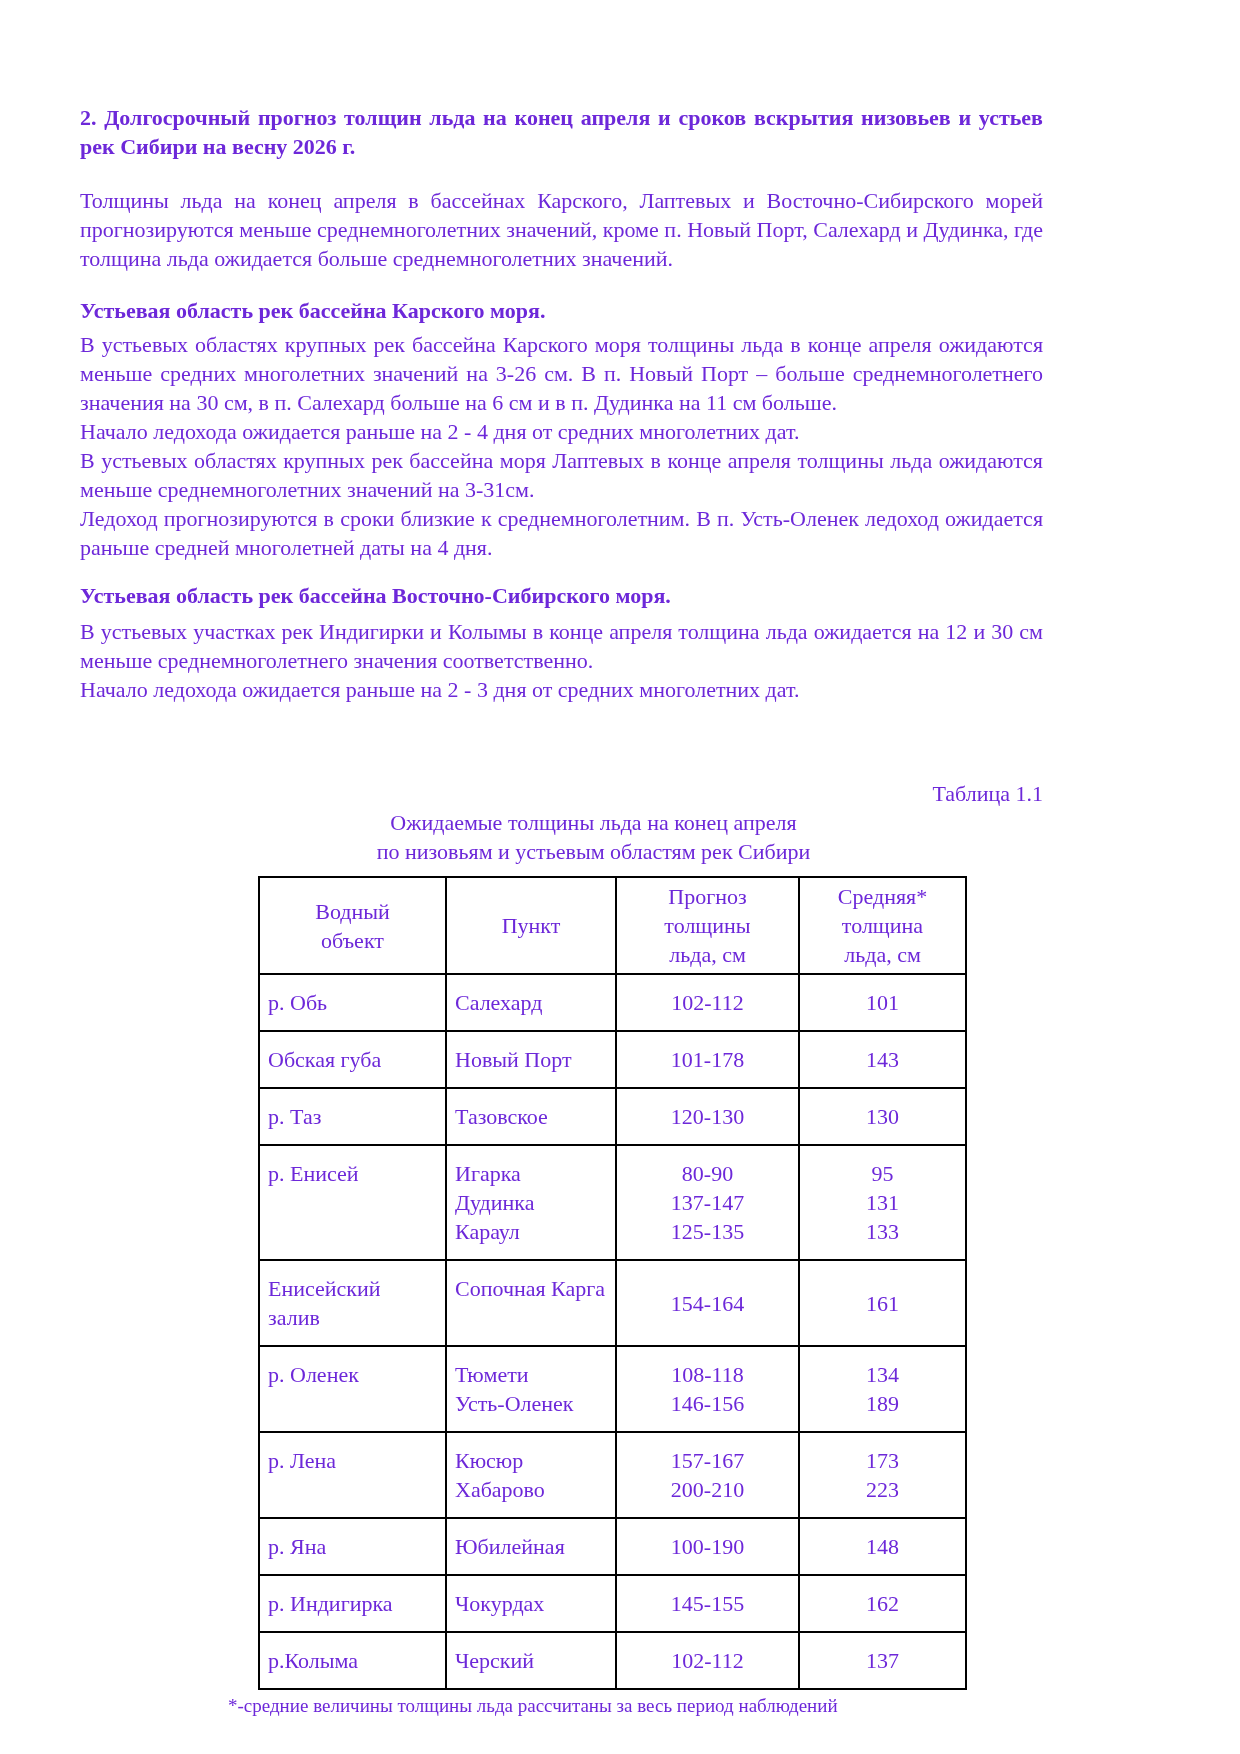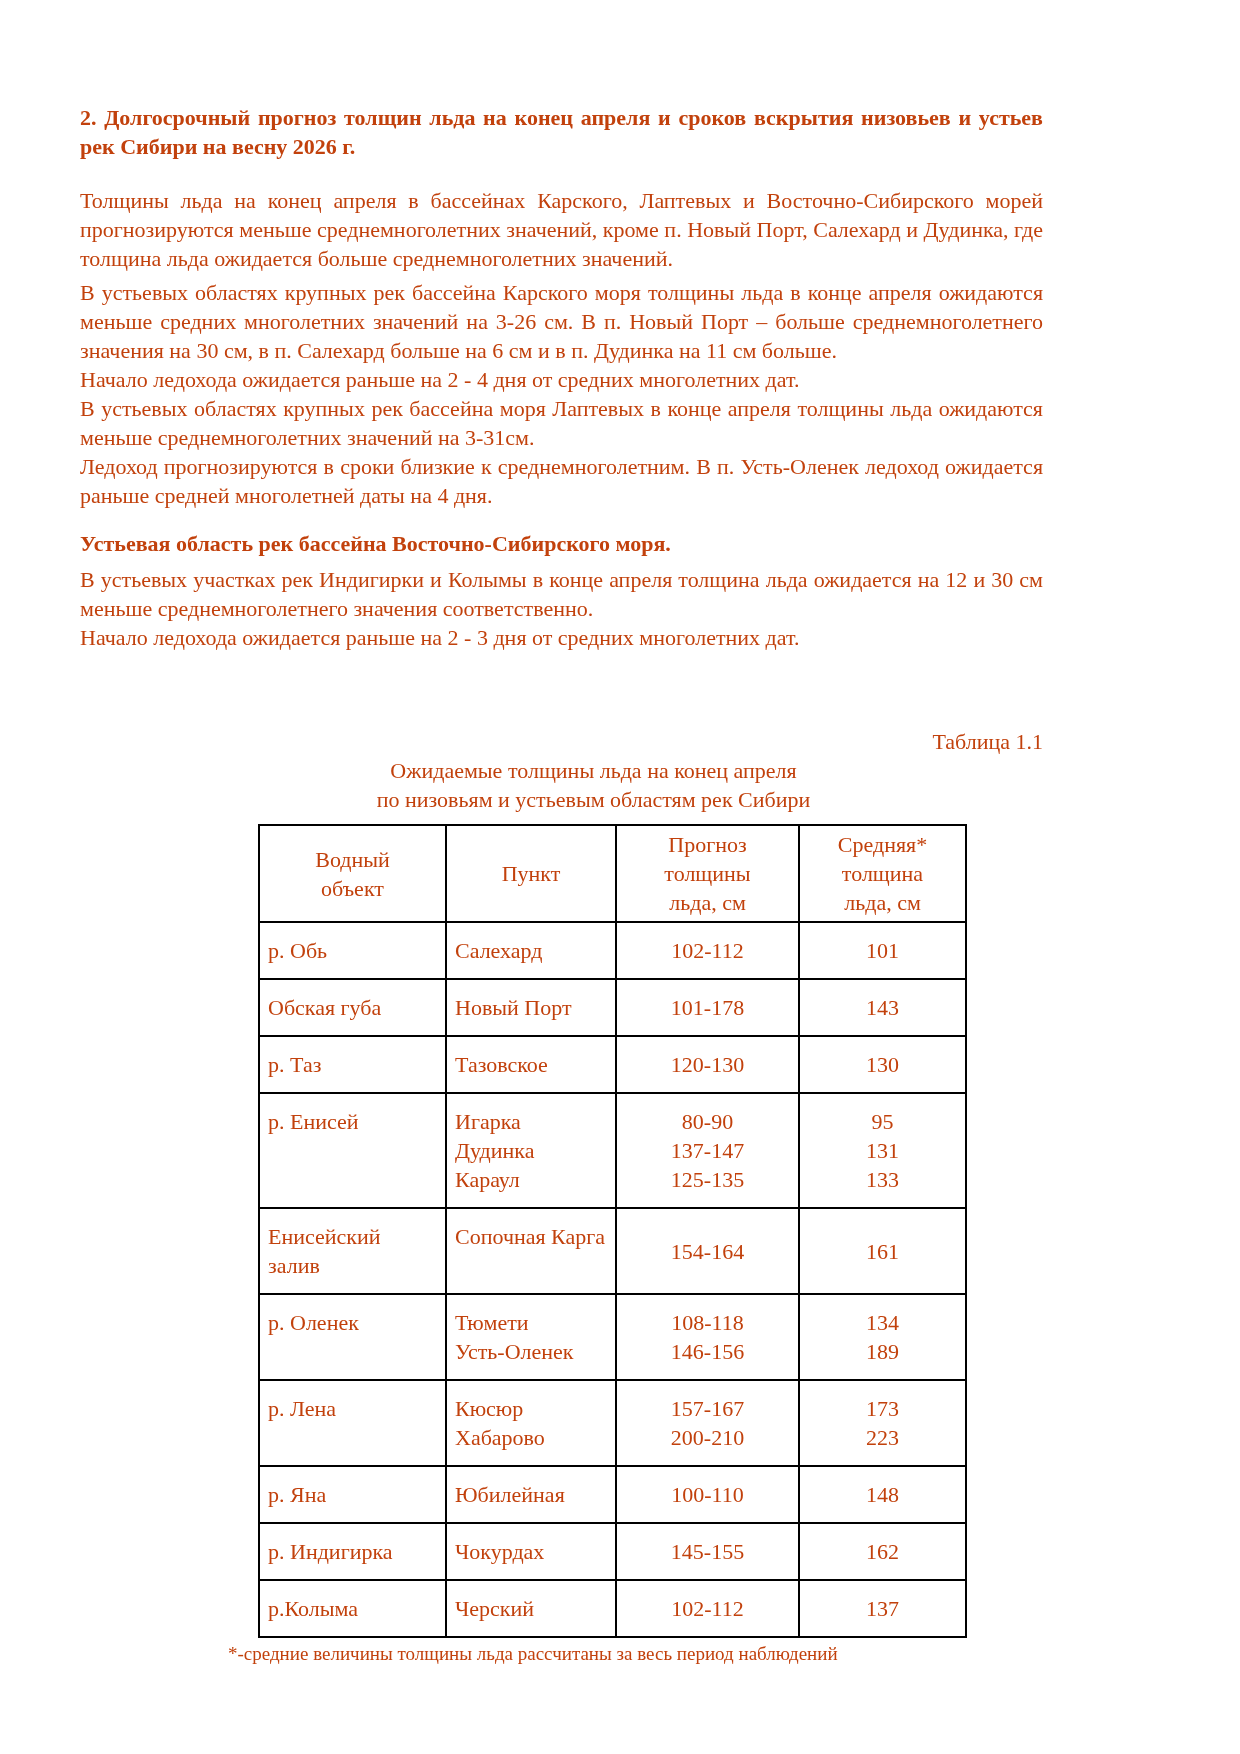--- a/index.html
+++ b/index.html
@@ -1,21 +1,21 @@
 <!DOCTYPE html>
 <html lang="ru"><head>
 <meta charset="utf-8">
 <style>
   html,body { margin:0; padding:0; background:#ffffff; }
   .page {
     position: relative;
     width: 1240px;
     height: 1754px;
     background: #ffffff;
-    color: #c2410c;
+    color: #6d28d9;
     font-family: "Liberation Serif", "DejaVu Serif", serif;
     box-sizing: border-box;
     padding: 103px 197px 0 80px;
     overflow: hidden;
   }
   .doc-title {
     font-size: 22px;
     font-weight: bold;
     line-height: 29px;
     text-align: justify;
@@ -88,20 +88,21 @@
 </head>
 <body>
 
 <div class="page">
 
   <div class="doc-title">2. Долгосрочный прогноз толщин льда на конец апреля и сроков вскрытия низовьев и устьев рек Сибири на весну 2026 г.</div>
 
 
   <p class="para p2">Толщины льда на конец апреля в бассейнах Карского, Лаптевых и Восточно-Сибирского морей прогнозируются меньше среднемноголетних значений, кроме п. Новый Порт, Салехард и Дудинка, где толщина льда ожидается больше среднемноголетних значений.</p>
 
+  <div class="section-heading h1">Устьевая область рек бассейна Карского моря.</div>
   <p class="para s1p1">В устьевых областях крупных рек бассейна Карского моря толщины льда в конце апреля ожидаются меньше средних многолетних значений на 3-26 см. В п. Новый Порт – больше среднемноголетнего значения на 30 см, в п. Салехард больше на 6 см и в п. Дудинка на 11 см больше.</p>
   <p class="para">Начало ледохода ожидается раньше на 2 - 4 дня от средних многолетних дат.</p>
 
   <p class="para">В устьевых областях крупных рек бассейна моря Лаптевых в конце апреля толщины льда ожидаются меньше среднемноголетних значений на 3-31см.</p>
   <p class="para">Ледоход прогнозируются в сроки близкие к среднемноголетним. В п. Усть-Оленек ледоход ожидается раньше средней многолетней даты на 4 дня.</p>
 
   <div class="section-heading h3">Устьевая область рек бассейна Восточно-Сибирского моря.</div>
   <p class="para s3p1">В устьевых участках рек Индигирки и Колымы в конце апреля толщина льда ожидается на 12 и 30 см меньше среднемноголетнего значения соответственно.</p>
   <p class="para">Начало ледохода ожидается раньше на 2 - 3 дня от средних многолетних дат.</p>
 
@@ -180,21 +181,21 @@
         <td class="txt">Кюсюр
 Хабарово</td>
         <td class="num">157-167
 200-210</td>
         <td class="num">173
 223</td>
       </tr>
       <tr>
         <td class="txt">р. Яна</td>
         <td class="txt">Юбилейная</td>
-        <td class="num">100-110</td>
+        <td class="num">100-190</td>
         <td class="num">148</td>
       </tr>
       <tr>
         <td class="txt">р. Индигирка</td>
         <td class="txt">Чокурдах</td>
         <td class="num">145-155</td>
         <td class="num">162</td>
       </tr>
       <tr>
         <td class="txt">р.Колыма</td>

